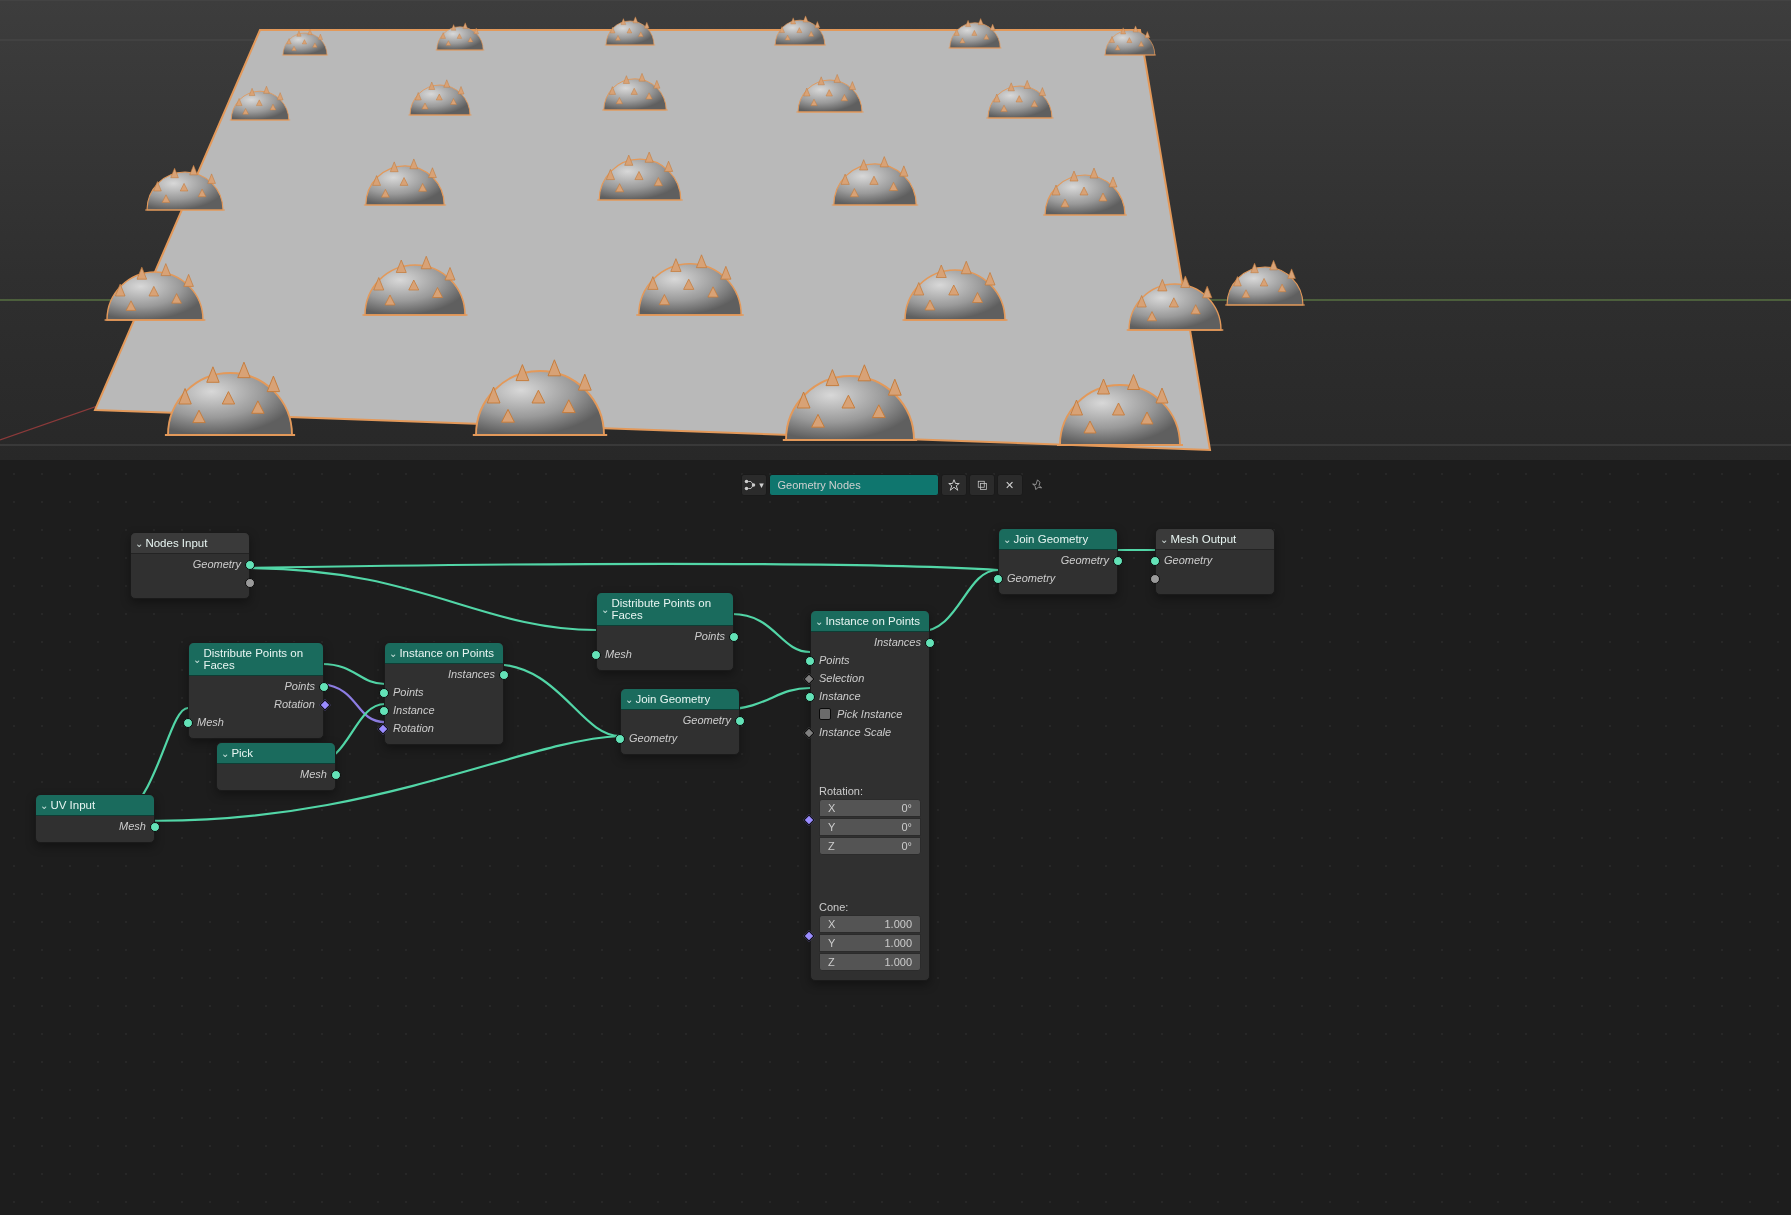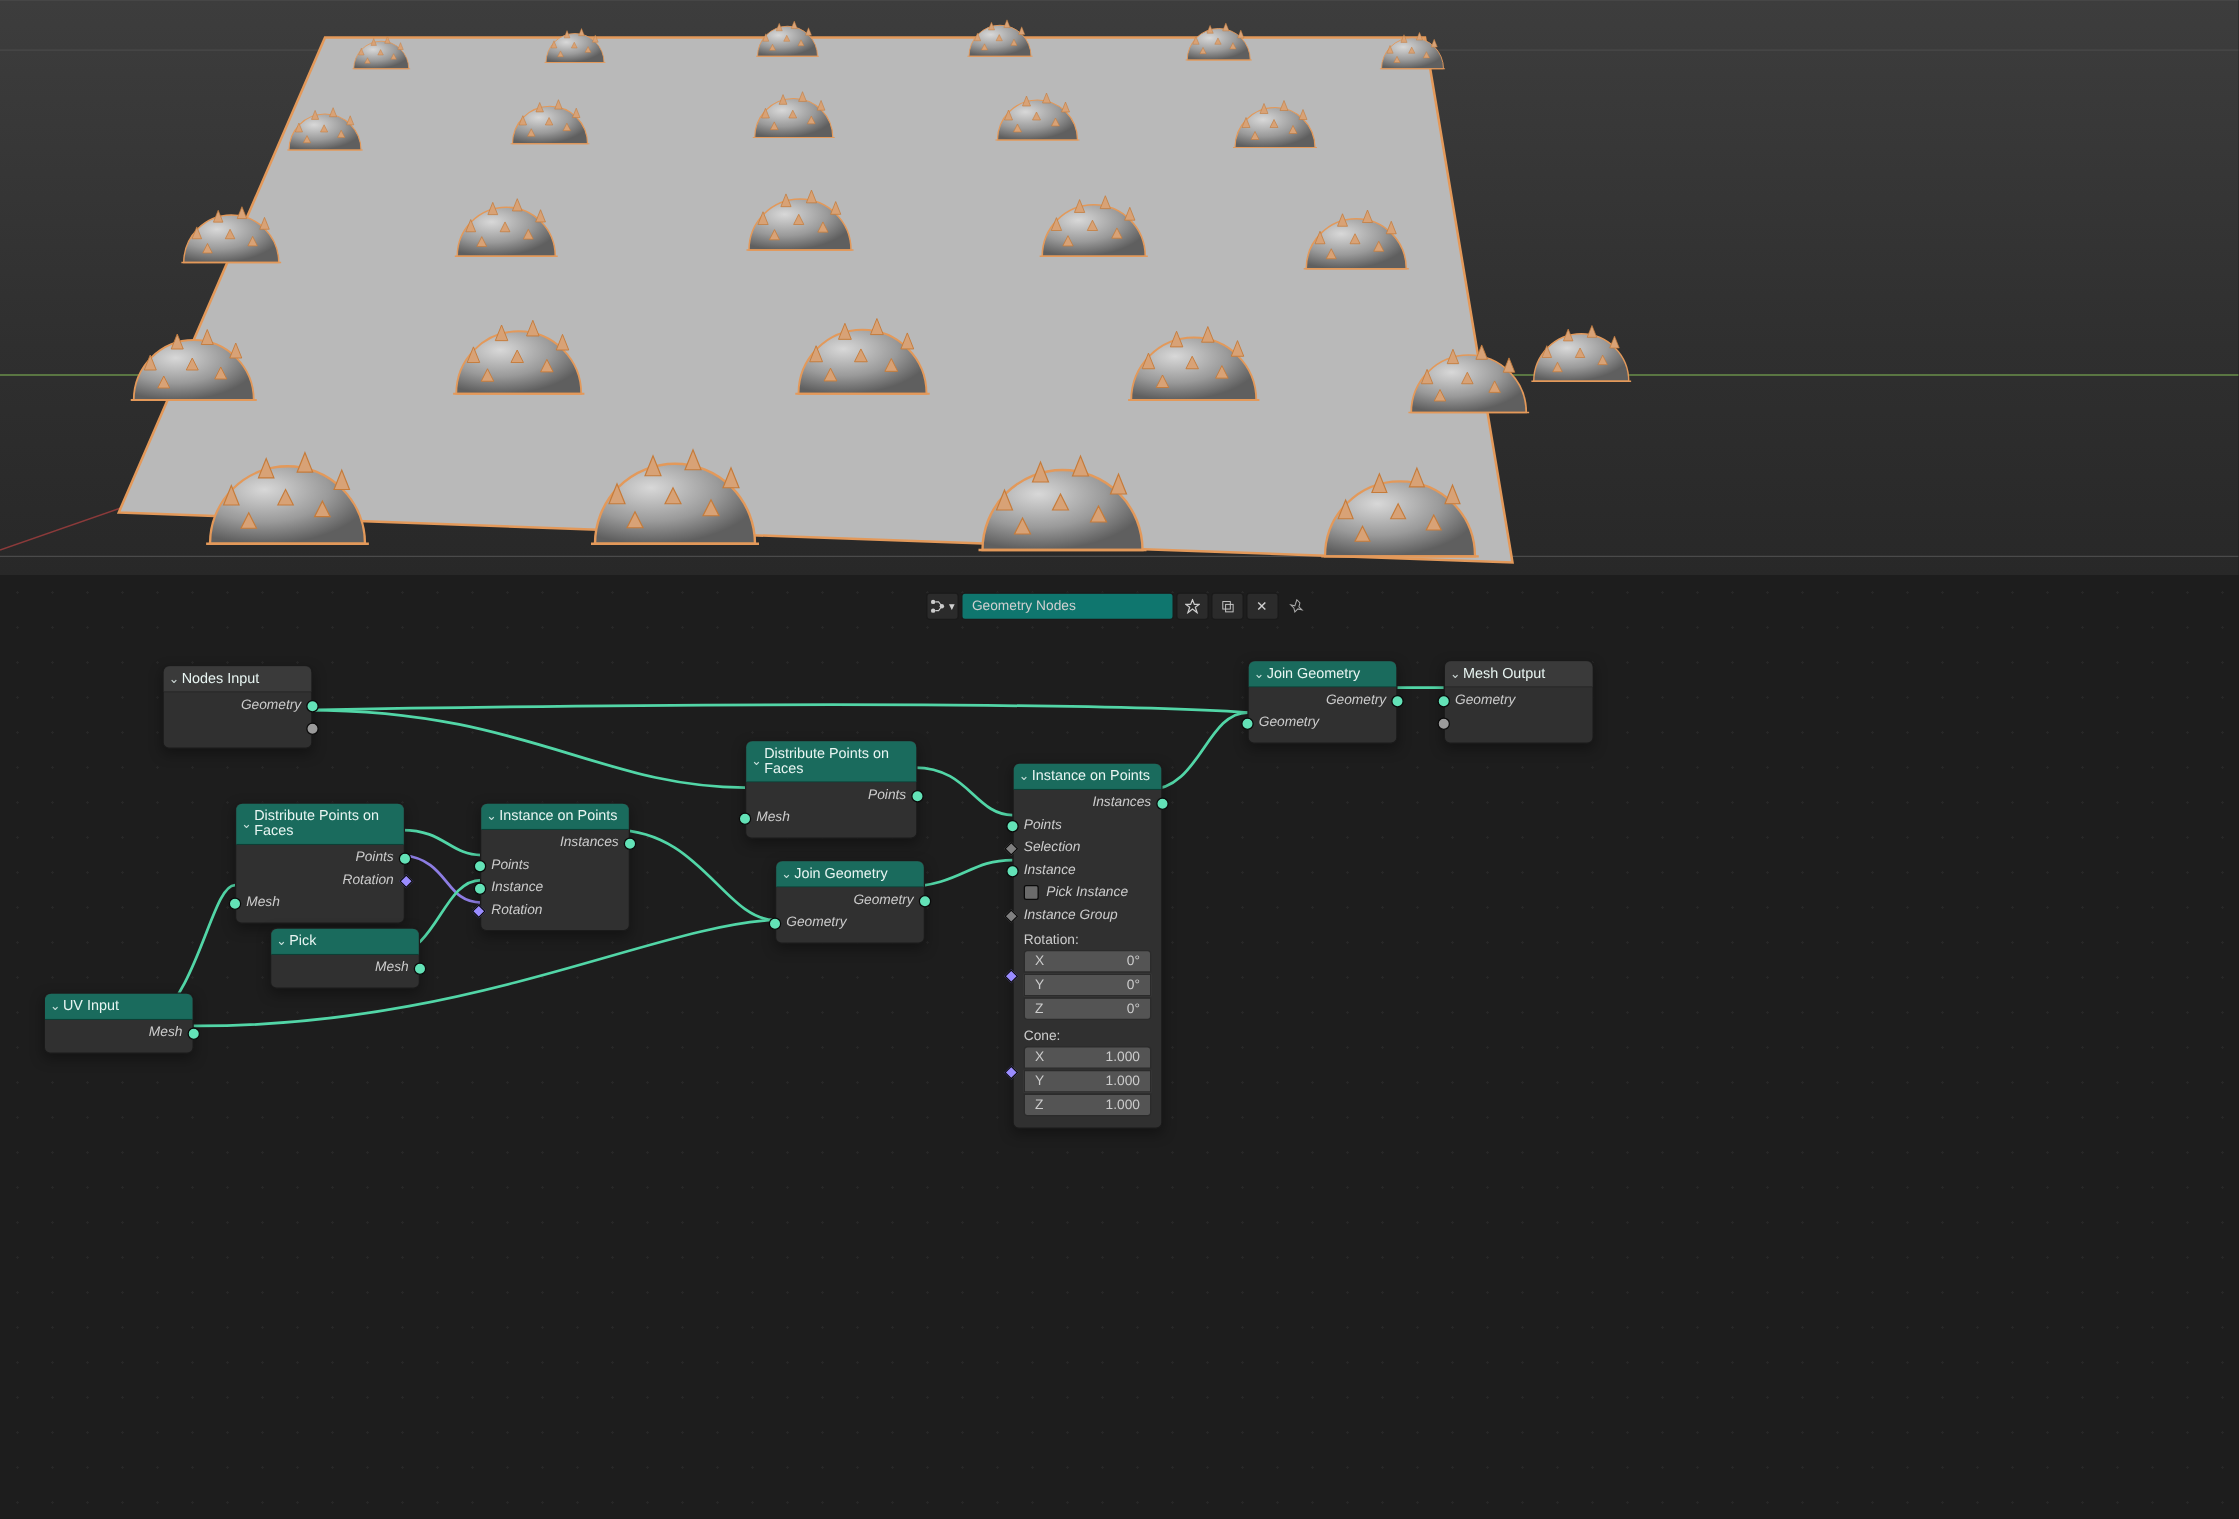--- a/index.html
+++ b/index.html
@@ -109,21 +109,21 @@
     width: 8px; height: 8px;
   }
   .socket.diamond.grey { background: #808080; }
   .socket.checkbox {
     border-radius: 2px; background: #6b6b6b;
     width: 12px; height: 12px;
     position: static; transform:none; margin-right:6px;
     display:inline-block;
   }
 
-  .vec-group { padding: 2px 8px 2px 8px; }
+  .vec-group { padding: 2px 8px 2px 8px; margin-top: 39px; }
   .vec-label { font-size:11px; margin: 2px 0 2px 0; }
   .vec-row {
     display:flex; align-items:center; justify-content:space-between;
     background:#545454; border:1px solid #2b2b2b;
     border-radius:3px; margin-bottom:1px;
     padding: 2px 8px; font-size:11px;
   }
   .vec-stack .vec-row:first-child { border-radius: 3px 3px 0 0; }
   .vec-stack .vec-row:last-child  { border-radius: 0 0 3px 3px; }
   .vec-stack .vec-row:not(:first-child):not(:last-child){ border-radius:0; }
@@ -411,21 +411,21 @@
       <div class="row left">
           <span class="socket in"></span>
           <span class="lbl">Instance</span>
         </div>
       <div class="row left">
           <span class="socket checkbox"></span>
           <span class="lbl">Pick Instance</span>
         </div>
       <div class="row left">
           <span class="socket in diamond grey"></span>
-          <span class="lbl">Instance Group</span>
+          <span class="lbl">Instance Scale</span>
         </div>
 
       <div class="vec-group" style="position:relative;">
         <span class="socket in diamond" style="left:-6px; top:50%;"></span>
         <div class="vec-label">Rotation:</div>
         <div class="vec-stack">
           <div class="vec-row">
               <span>X</span>
               <span>0°</span>
             </div>

